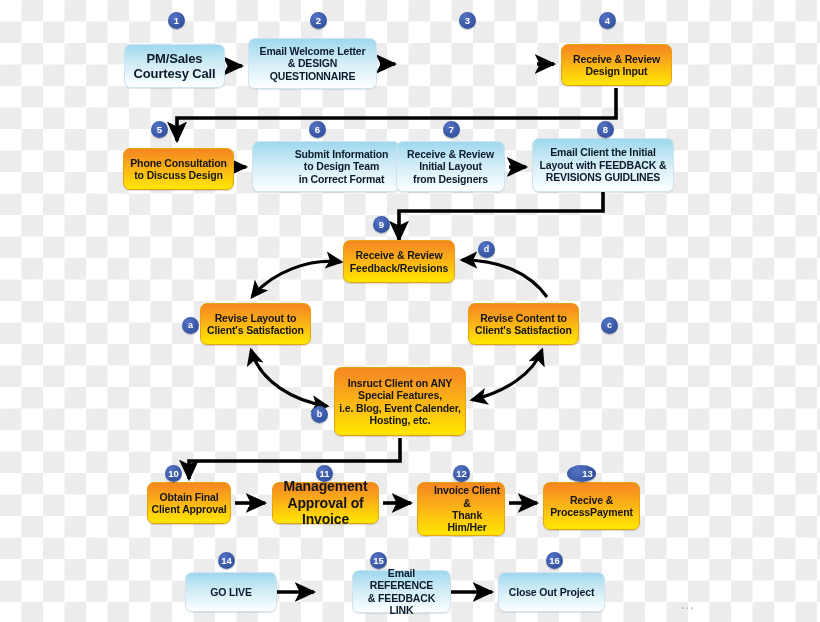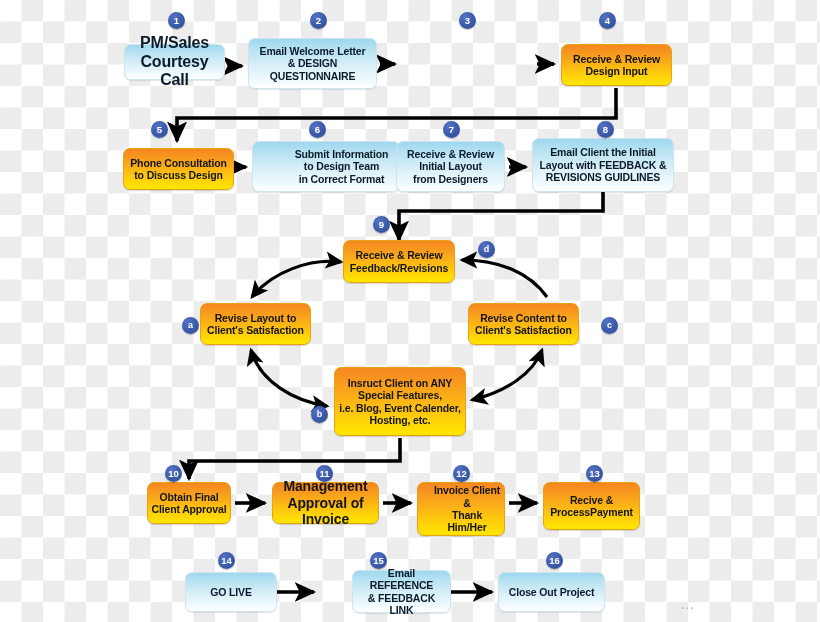--- a/index.html
+++ b/index.html
@@ -168,21 +168,21 @@
     </g>
 
     <g stroke="#000" stroke-width="3.6" fill="none">
       <line x1="262" y1="592" x2="314" y2="592" marker-end="url(#ah)"></line>
     </g>
     <g stroke="#000" stroke-width="3.6" fill="none">
       <line x1="439" y1="592" x2="492" y2="592" marker-end="url(#ah)"></line>
     </g>
   </svg>
 
-  <div class="node blue" style="left:124px; top:44px; width:101px; height:36px; font-size:16px;">
+  <div class="node blue" style="left:124px; top:44px; width:101px; height:44px; font-size:13px;">
     <span class="nlabel">PM/Sales
 Courtesy Call</span>
   </div>
   <div class="badge" style="left:168px; top:12px;">1</div>
 
   <div class="node blue" style="left:248px; top:38px; width:129px; height:51px; font-size:10.5px;">
     <span class="nlabel">Email Welcome Letter
 &amp; DESIGN
 QUESTIONNAIRE</span>
   </div>
@@ -266,21 +266,21 @@
   <div class="node orange" style="left:417px; top:482px; width:88px; height:54px; font-size:10.5px;padding-left:12px;">
     <span class="nlabel">Invoice Client &amp;
 Thank  Him/Her</span>
   </div>
   <div class="badge" style="left:453px; top:465px;">12</div>
 
   <div class="node orange" style="left:543px; top:482px; width:97px; height:48px; font-size:10.5px;justify-content:center;">
     <span class="nlabel">Recive &amp;
 ProcessPayment</span>
   </div>
-  <div class="badge" style="left:586px; top:465px;">13</div>
+  <div class="badge" style="left:567px; top:465px;padding-left:12px;">13</div>
 
   <div class="node blue" style="left:185px; top:572px; width:92px; height:40px; font-size:10.5px;">
     <span class="nlabel">GO LIVE</span>
   </div>
   <div class="badge" style="left:218px; top:552px;">14</div>
 
   <div class="node blue" style="left:320px; top:570px; width:99px; height:43px; font-size:10.5px;margin-left:32px;">
     <span class="nlabel">Email REFERENCE
 &amp; FEEDBACK LINK</span>
   </div>

